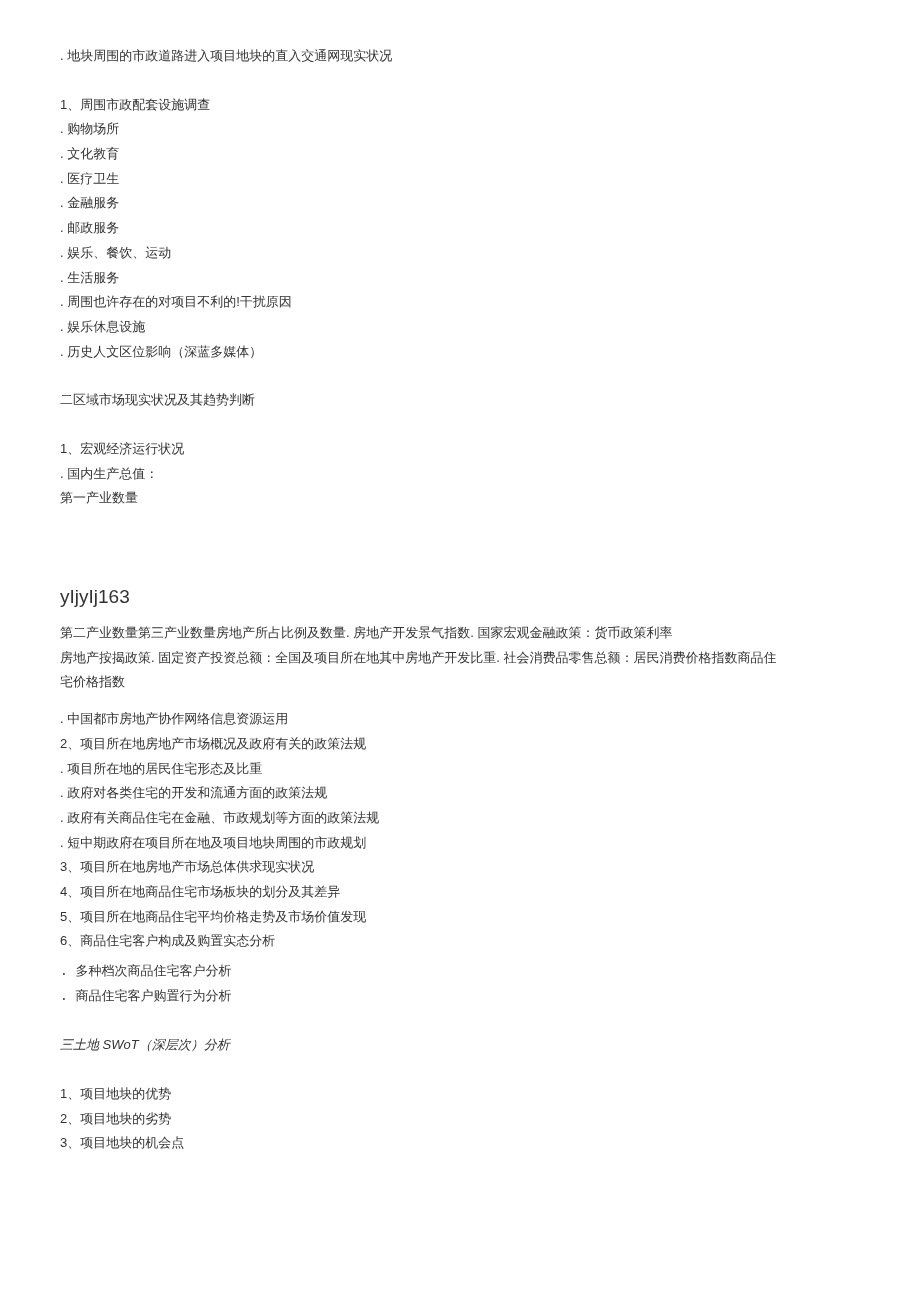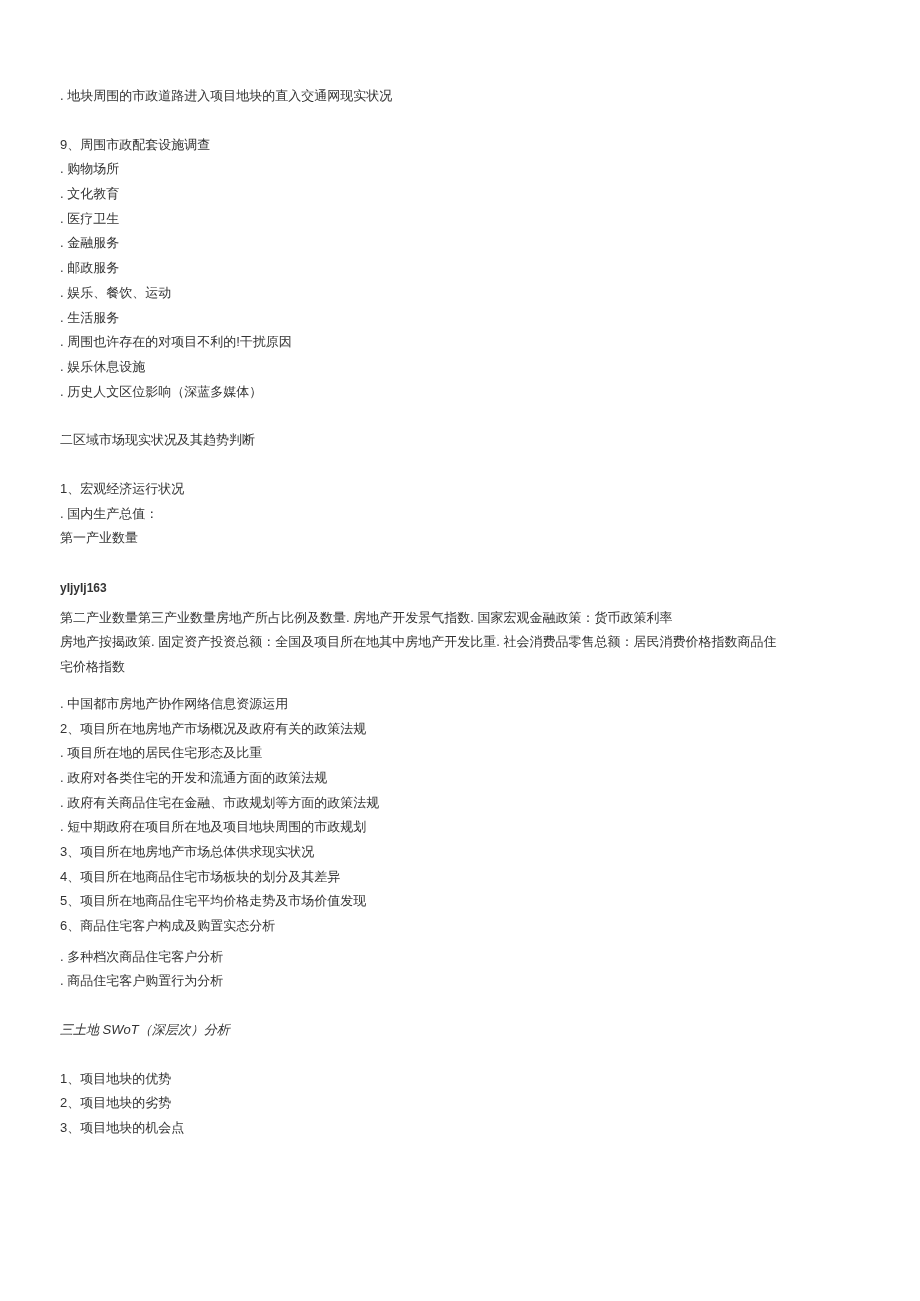--- a/index.html
+++ b/index.html
@@ -5,50 +5,50 @@
   html, body {
     margin: 0;
     padding: 0;
     background: #ffffff;
     font-family: "Microsoft YaHei", "PingFang SC", Arial, sans-serif;
   }
   .page {
     width: 840px;
     min-height: 1301px;
     box-sizing: border-box;
-    padding: 84px 60px 60px 60px;
+    padding: 44px 60px 60px 60px;
     color: #333333;
     font-size: 13px;
     line-height: 1.9;
   }
   .heading-bold {
-    font-weight: bold;
+    font-weight: normal;
     color: #333333;
-    margin-top: 26px;
+    margin-top: 68px;
     margin-bottom: 6px;
-    font-size: 12px;
+    font-size: 19px;
   }
   .block {
     margin-bottom: 24px;
   }
   .line {
     display: block;
   }
 </style>
 </head>
 <body>
 
 <div class="page">
 
   <div class="block">
     <span class="line">. 地块周围的市政道路进入项目地块的直入交通网现实状况</span>
   </div>
 
   <div class="block">
-    <span class="line">9、周围市政配套设施调查</span>
+    <span class="line">1、周围市政配套设施调查</span>
     <div id="section4-items">
         <span class="line">. 购物场所</span>
         <span class="line">. 文化教育</span>
         <span class="line">. 医疗卫生</span>
         <span class="line">. 金融服务</span>
         <span class="line">. 邮政服务</span>
         <span class="line">. 娱乐、餐饮、运动</span>
         <span class="line">. 生活服务</span>
         <span class="line">. 周围也许存在的对项目不利的!干扰原因</span>
         <span class="line">. 娱乐休息设施</span>
@@ -81,21 +81,21 @@
       <span class="line">. 项目所在地的居民住宅形态及比重</span>
       <span class="line">. 政府对各类住宅的开发和流通方面的政策法规</span>
       <span class="line">. 政府有关商品住宅在金融、市政规划等方面的政策法规</span>
       <span class="line">. 短中期政府在项目所在地及项目地块周围的市政规划</span>
       <span class="line">3、项目所在地房地产市场总体供求现实状况</span>
       <span class="line">4、项目所在地商品住宅市场板块的划分及其差异</span>
       <span class="line">5、项目所在地商品住宅平均价格走势及市场价值发现</span>
       <span class="line">6、商品住宅客户构成及购置实态分析</span>
     </div>
 
-  <div id="list3-block" style="margin-top:6px;">
+  <div id="list3-block" style="margin-top:6px;font-family:Liberation Mono, monospace;">
       <span class="line">. 多种档次商品住宅客户分析</span>
       <span class="line">. 商品住宅客户购置行为分析</span>
     </div>
 
   <div class="block" style="margin-top:24px;font-style:italic;">
     <span class="line">三土地 SWoT（深层次）分析</span>
   </div>
 
   <div id="swot-items">
       <span class="line">1、项目地块的优势</span>

